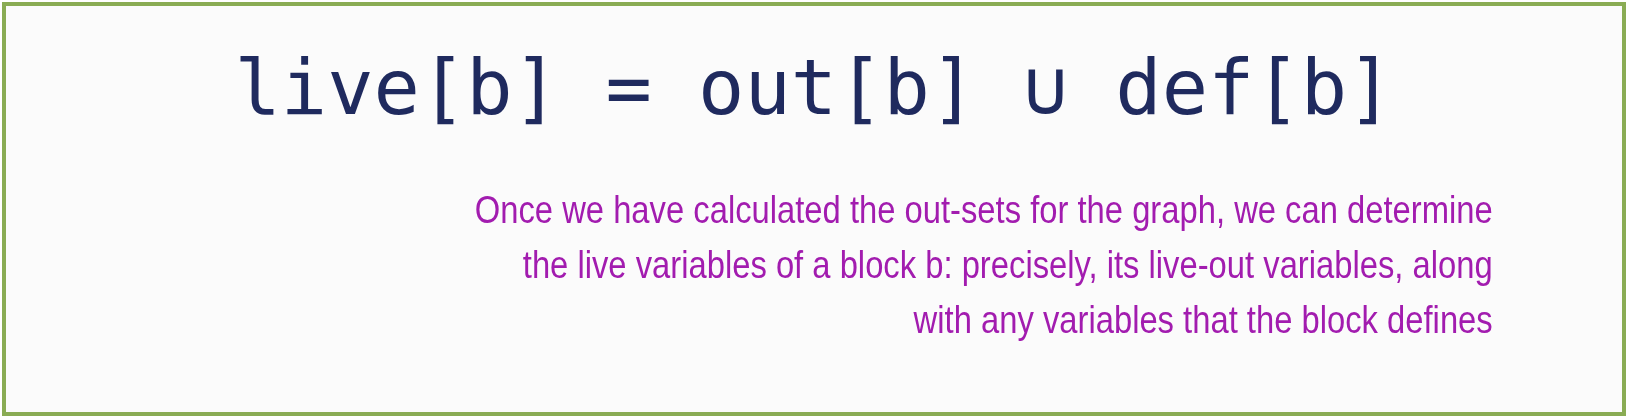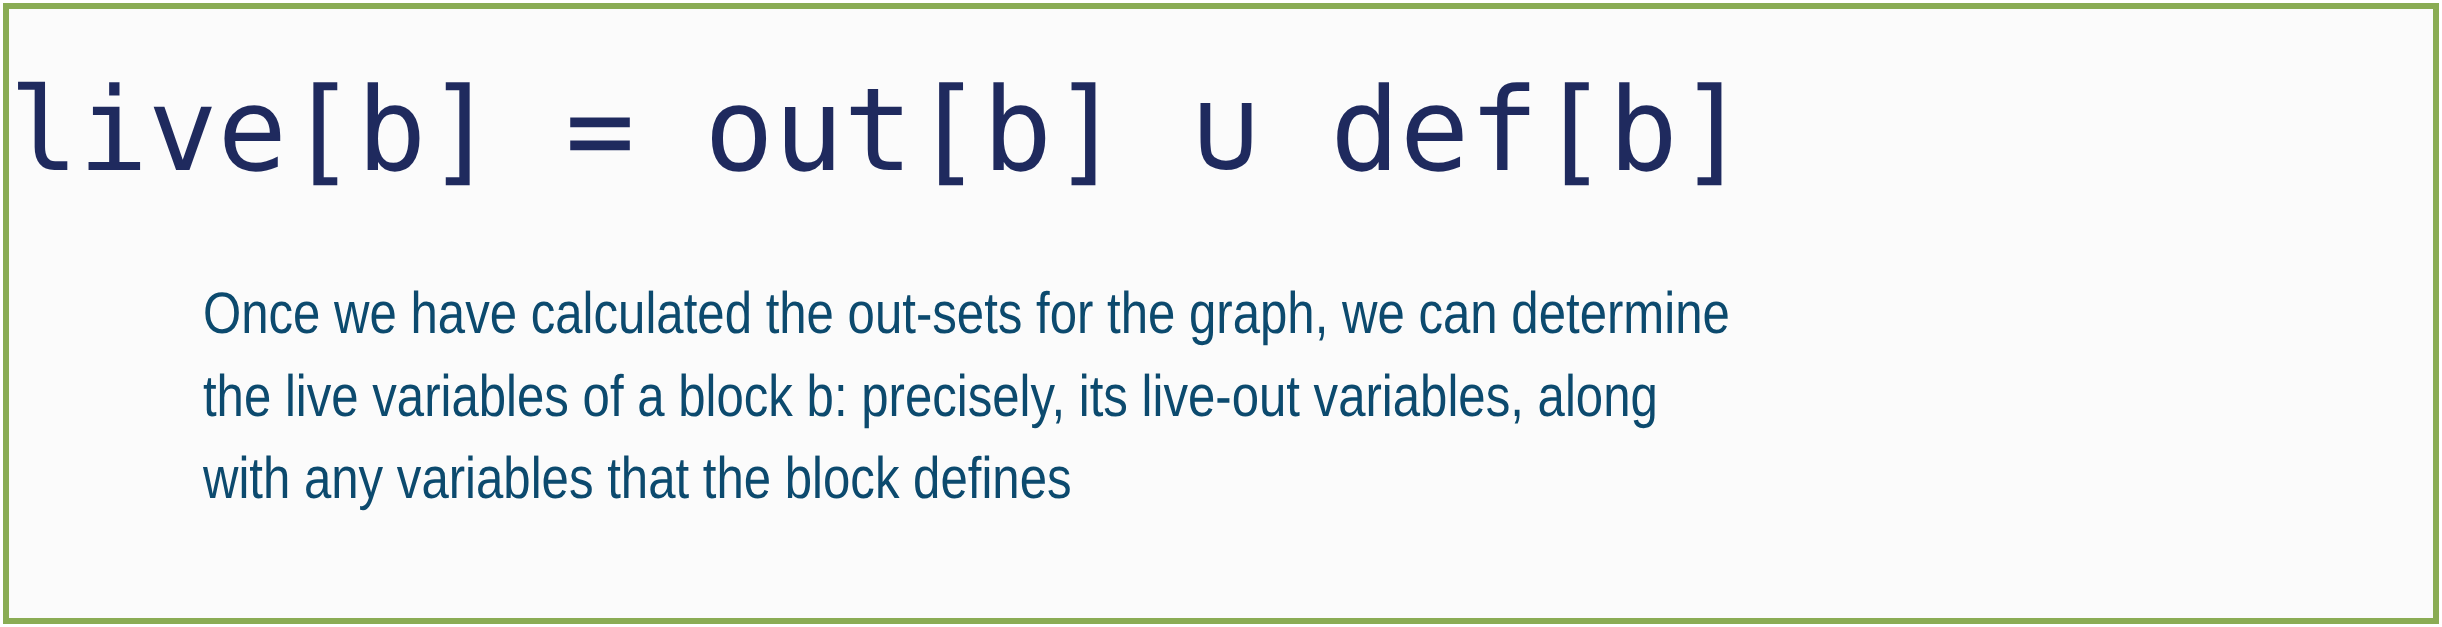--- a/index.html
+++ b/index.html
@@ -30,37 +30,37 @@
     position: relative;
     width: 100%;
     height: 100%;
   }
 
   .formula-heading {
     position: absolute;
     left: 0;
     top: 34px;
     width: 100%;
-    text-align: left;
+    text-align: center;
     color: #1f2a5e;
     font-family: "DejaVu Sans Mono", "Liberation Mono", monospace;
     font-size: 77px;
     line-height: 96px;
     letter-spacing: 0px;
     white-space: pre;
     font-weight: 400;
   }
 
   .body-block {
     position: absolute;
     left: 0;
     top: 176px;
     width: 100%;
-    text-align: left;
-    color: #0c4a6e;
+    text-align: right;
+    color: #a21caf;
   }
 
   .body-line {
     display: block;
     font-family: "Liberation Sans Narrow", "Liberation Sans", sans-serif;
     font-size: 39px;
     line-height: 55px;
     font-weight: 400;
     transform: scaleX(0.84);
     transform-origin: center center;

